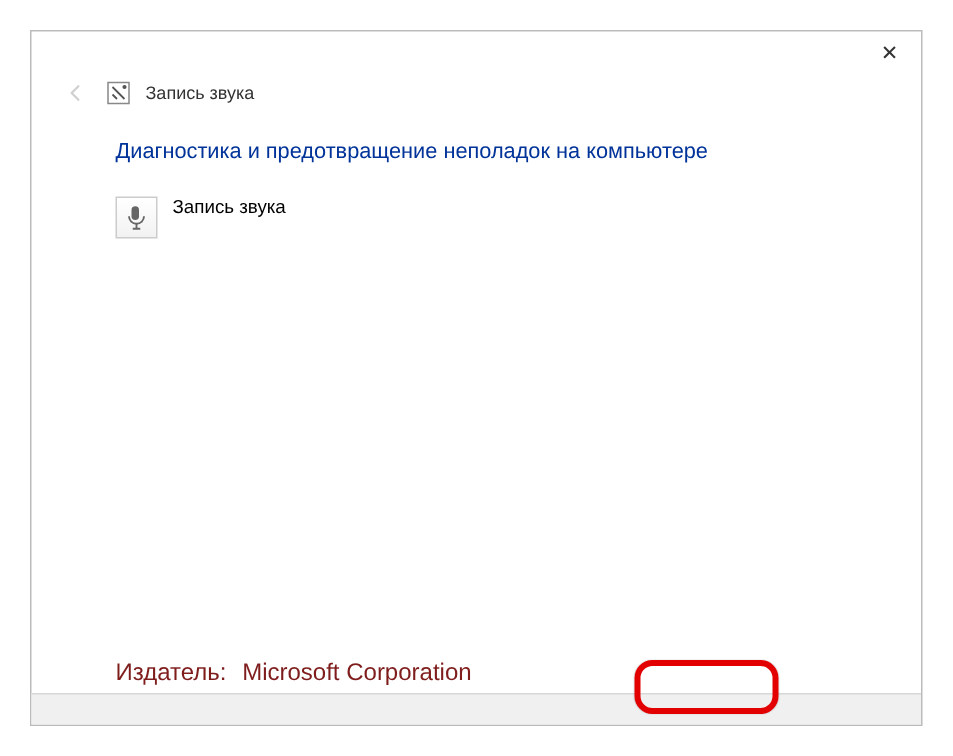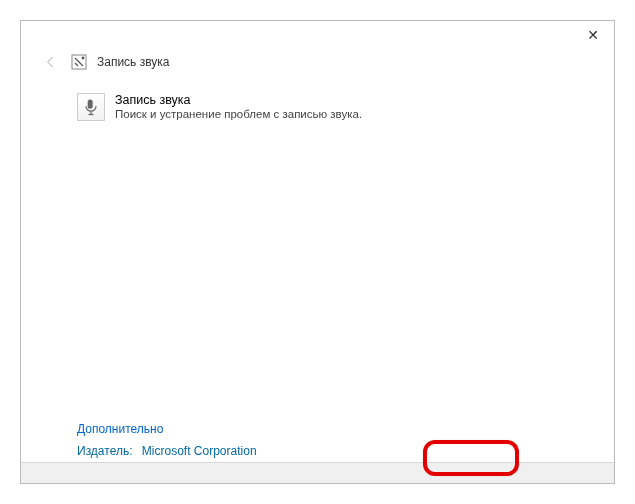--- a/index.html
+++ b/index.html
@@ -89,22 +89,22 @@
   }
   .spacer { flex: 1; }
   .link {
     color: #0066cc;
     font-size: 12px;
     cursor: pointer;
     margin-bottom: 8px;
     display: inline-block;
   }
   .publisher-row {
-    font-size: 12px;
-    color: #0369a1;
+    font-size: 16px;
+    color: #7f1d1d;
     margin-bottom: 4px;
   }
   .publisher-row .label { margin-right: 6px; }
   .footer {
     border-top: 1px solid #d8d8d8;
     background: #f0f0f0;
     padding: 10px 14px;
     display: flex;
     justify-content: flex-end;
     gap: 8px;
@@ -146,39 +146,38 @@
       <svg width="16" height="16" viewBox="0 0 16 16">
         <rect x="1" y="1" width="14" height="14" fill="#fff" stroke="#888"></rect>
         <path d="M4 4 L12 12 M4 9 L7 12" stroke="#555" stroke-width="1.2"></path>
         <circle cx="12" cy="4" r="1.4" fill="#555"></circle>
       </svg>
     </span>
     <span class="title-text">Запись звука</span>
   </div>
 
   <div class="content">
+    <h1 class="main-heading">Диагностика и предотвращение неполадок на компьютере</h1>
 
     <div class="item-row">
       <div class="mic-icon">
         <svg width="20" height="20" viewBox="0 0 24 24">
           <rect x="8" y="3" width="6" height="11" rx="3" fill="#666"></rect>
           <path d="M6 11a6 6 0 0 0 12 0" stroke="#666" stroke-width="1.5" fill="none"></path>
           <line x1="12" y1="17" x2="12" y2="21" stroke="#666" stroke-width="1.5"></line>
           <line x1="9" y1="21" x2="15" y2="21" stroke="#666" stroke-width="1.5"></line>
         </svg>
       </div>
       <div class="item-text">
         <div class="item-title">Запись звука</div>
-        <div class="item-desc">Поиск и устранение проблем с записью звука.</div>
       </div>
     </div>
 
     <div class="spacer"></div>
 
-    <a class="link">Дополнительно</a>
 
     <div class="publisher-row">
       <span class="label">Издатель:</span>
       <span>Microsoft Corporation</span>
     </div>
 
   </div>
 
   <div class="footer">
   </div>

